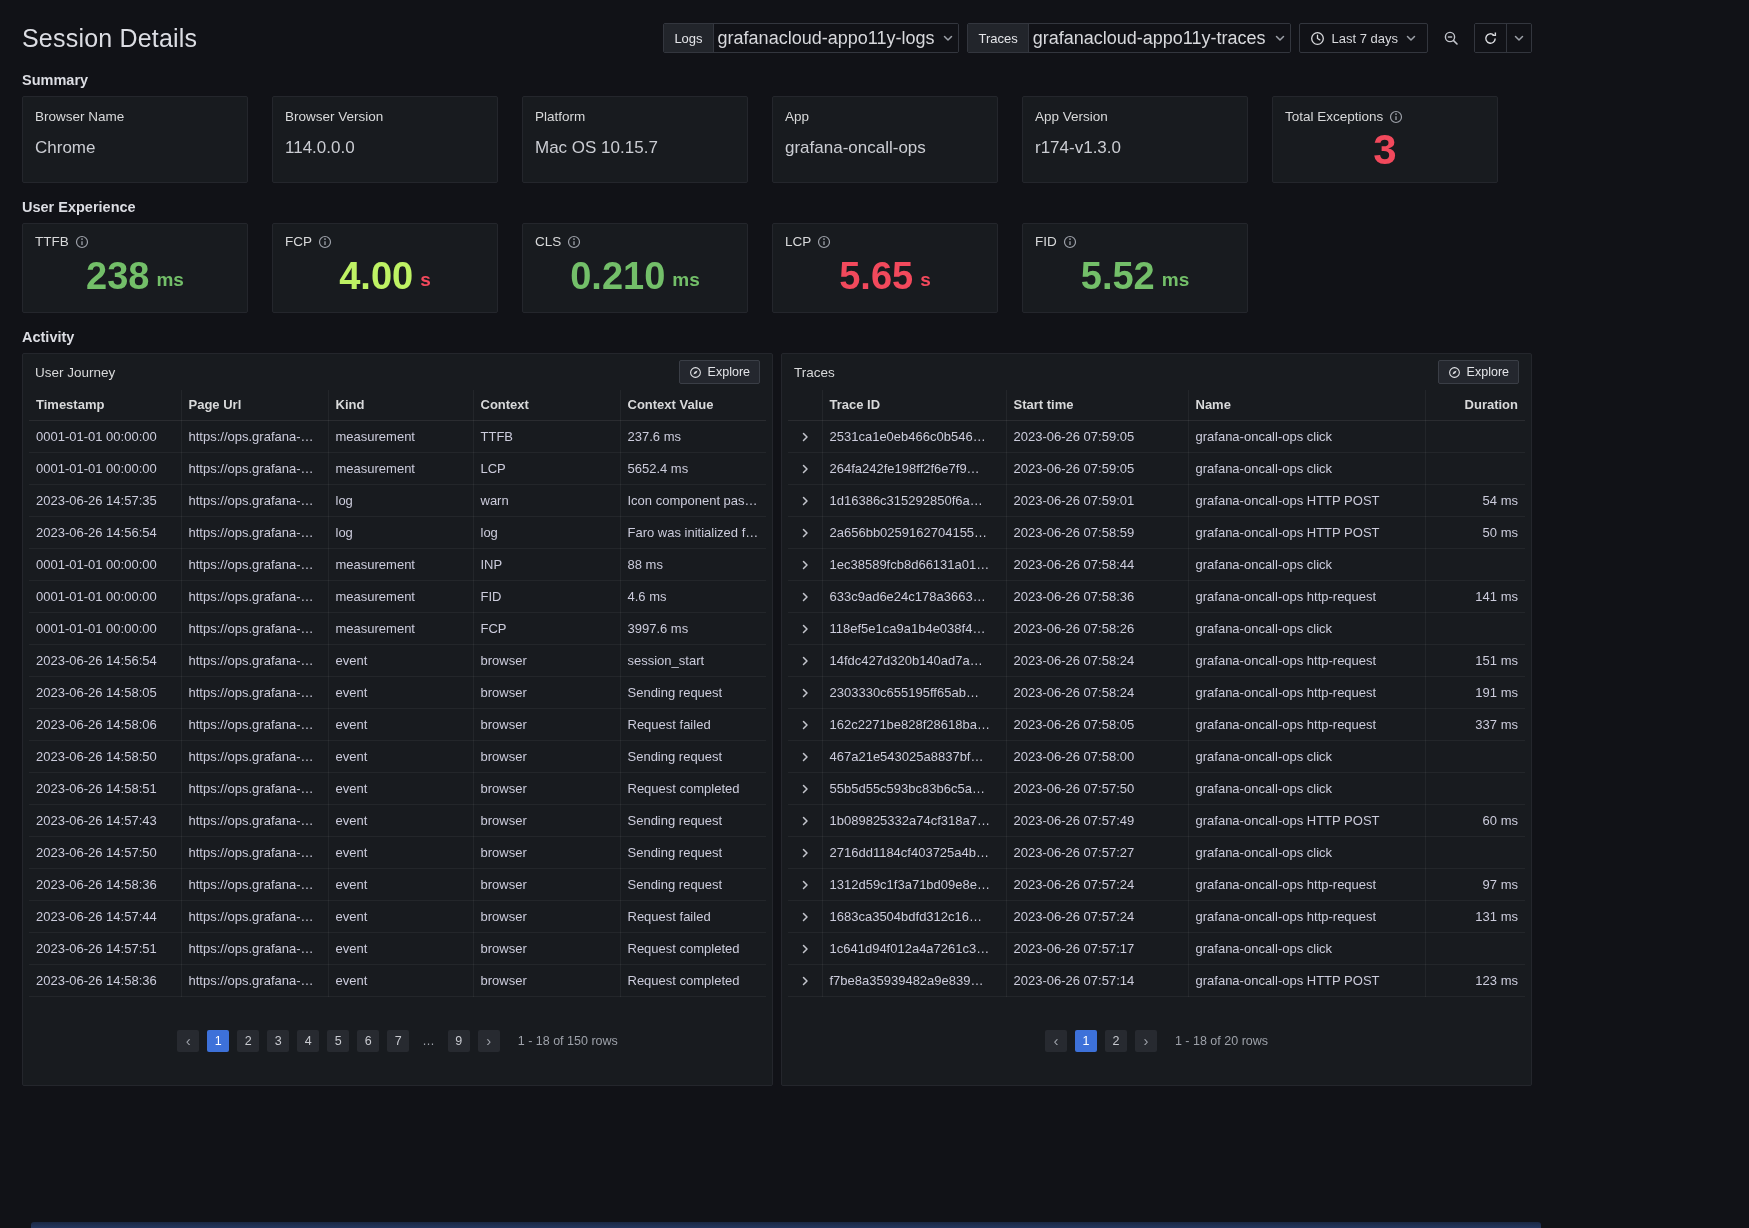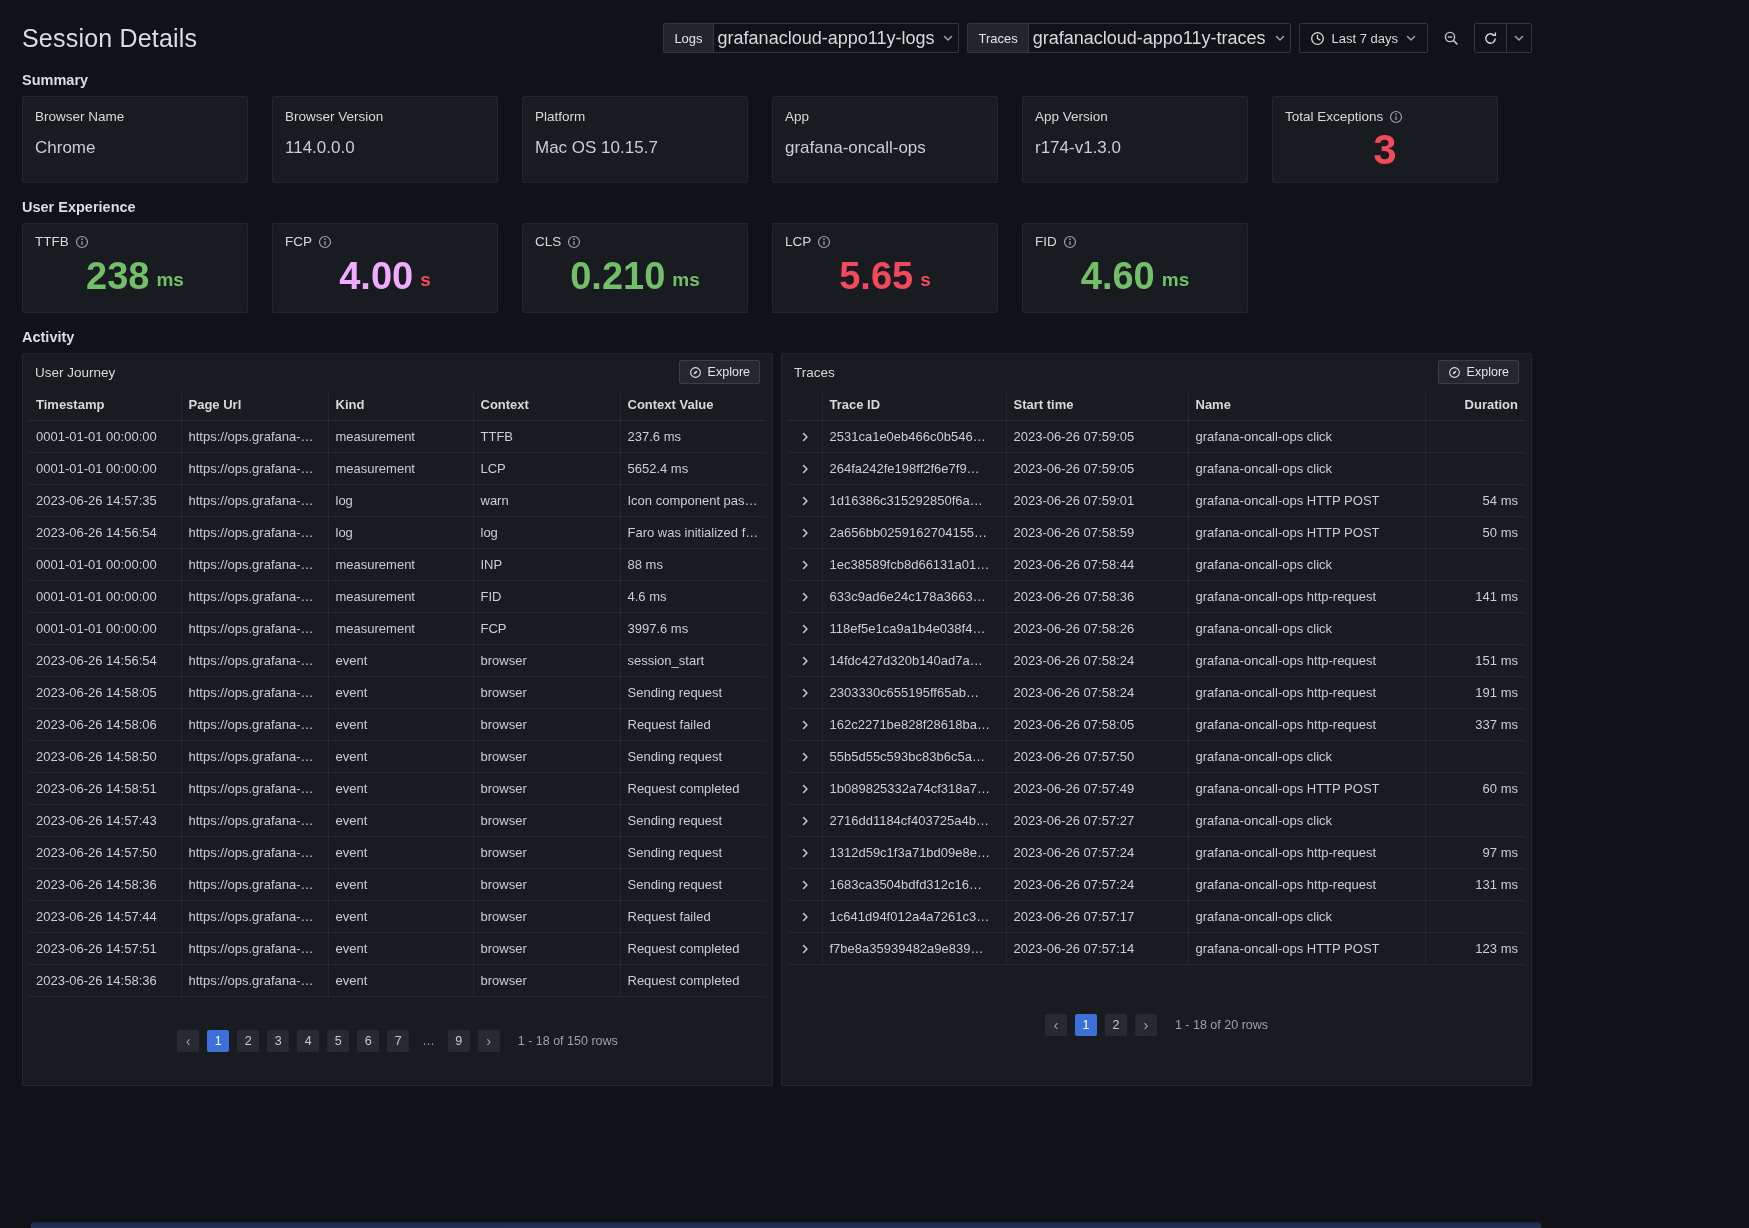--- a/index.html
+++ b/index.html
@@ -262,21 +262,21 @@
           <span class="card-title">FCP</span>
           <span class="info-icon">
             <svg width="14" height="14" viewBox="0 0 14 14">
               <circle cx="7" cy="7" r="5.5" fill="none" stroke="currentColor" stroke-width="1.2"></circle>
               <line x1="7" y1="6.3" x2="7" y2="10" stroke="currentColor" stroke-width="1.3"></line>
               <circle cx="7" cy="4.1" r="0.9" fill="currentColor"></circle>
             </svg>
           </span>
         </div>
         <div class="ux-value-row">
-          <span class="ux-number" style="color: #f0abfc;">4.00</span>
+          <span class="ux-number" style="color: #bef264;">4.00</span>
           <span class="ux-unit" style="color: rgb(242, 73, 92);">s</span>
         </div>
       </div>
 
       <div class="panel ux-card">
         <div class="card-title-row">
           <span class="card-title">CLS</span>
           <span class="info-icon">
             <svg width="14" height="14" viewBox="0 0 14 14">
               <circle cx="7" cy="7" r="5.5" fill="none" stroke="currentColor" stroke-width="1.2"></circle>
@@ -313,21 +313,21 @@
           <span class="card-title">FID</span>
           <span class="info-icon">
             <svg width="14" height="14" viewBox="0 0 14 14">
               <circle cx="7" cy="7" r="5.5" fill="none" stroke="currentColor" stroke-width="1.2"></circle>
               <line x1="7" y1="6.3" x2="7" y2="10" stroke="currentColor" stroke-width="1.3"></line>
               <circle cx="7" cy="4.1" r="0.9" fill="currentColor"></circle>
             </svg>
           </span>
         </div>
         <div class="ux-value-row">
-          <span class="ux-number" style="color: rgb(115, 191, 105);">4.60</span>
+          <span class="ux-number" style="color: rgb(115, 191, 105);">5.52</span>
           <span class="ux-unit" style="color: rgb(115, 191, 105);">ms</span>
         </div>
       </div>
 
   </div>
 
   <div class="section-label">Activity</div>
   <div class="activity-row">
 
     <section class="panel table-panel">
@@ -723,20 +723,35 @@
                     </svg>
                   </span>
                 </button>
               </td>
               <td class="trace-link">162c2271be828f28618ba…</td>
               <td>2023-06-26 07:58:05</td>
               <td>grafana-oncall-ops http-request</td>
               <td class="num">337 ms</td>
             </tr>
 
+            <tr>
+              <td class="chev-cell">
+                <button class="row-expand">
+                  <span>
+                    <svg width="12" height="12" viewBox="0 0 12 12">
+                      <path d="M4.5 2.5 L8 6 L4.5 9.5" fill="none" stroke="currentColor" stroke-width="1.5" stroke-linecap="round" stroke-linejoin="round"></path>
+                    </svg>
+                  </span>
+                </button>
+              </td>
+              <td class="trace-link">467a21e543025a8837bf…</td>
+              <td>2023-06-26 07:58:00</td>
+              <td>grafana-oncall-ops click</td>
+              <td class="num"></td>
+            </tr>
 
             <tr>
               <td class="chev-cell">
                 <button class="row-expand">
                   <span>
                     <svg width="12" height="12" viewBox="0 0 12 12">
                       <path d="M4.5 2.5 L8 6 L4.5 9.5" fill="none" stroke="currentColor" stroke-width="1.5" stroke-linecap="round" stroke-linejoin="round"></path>
                     </svg>
                   </span>
                 </button>

